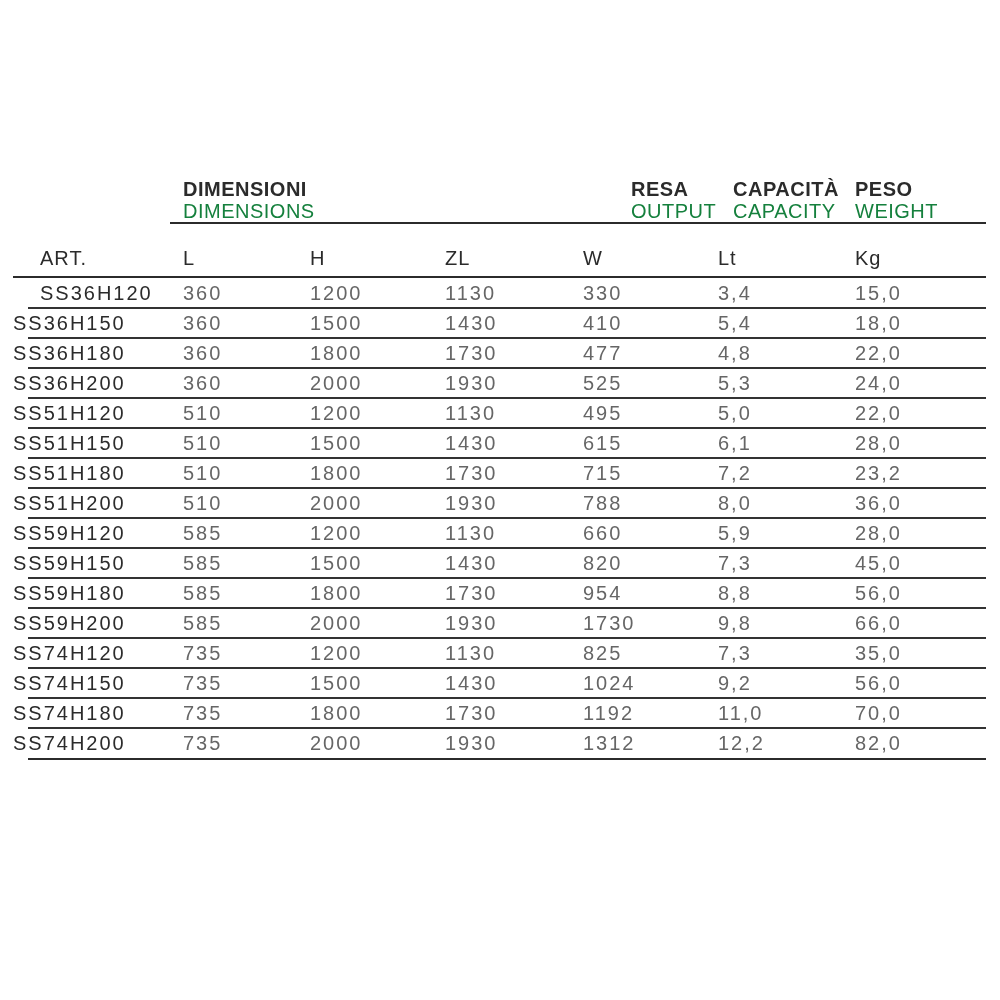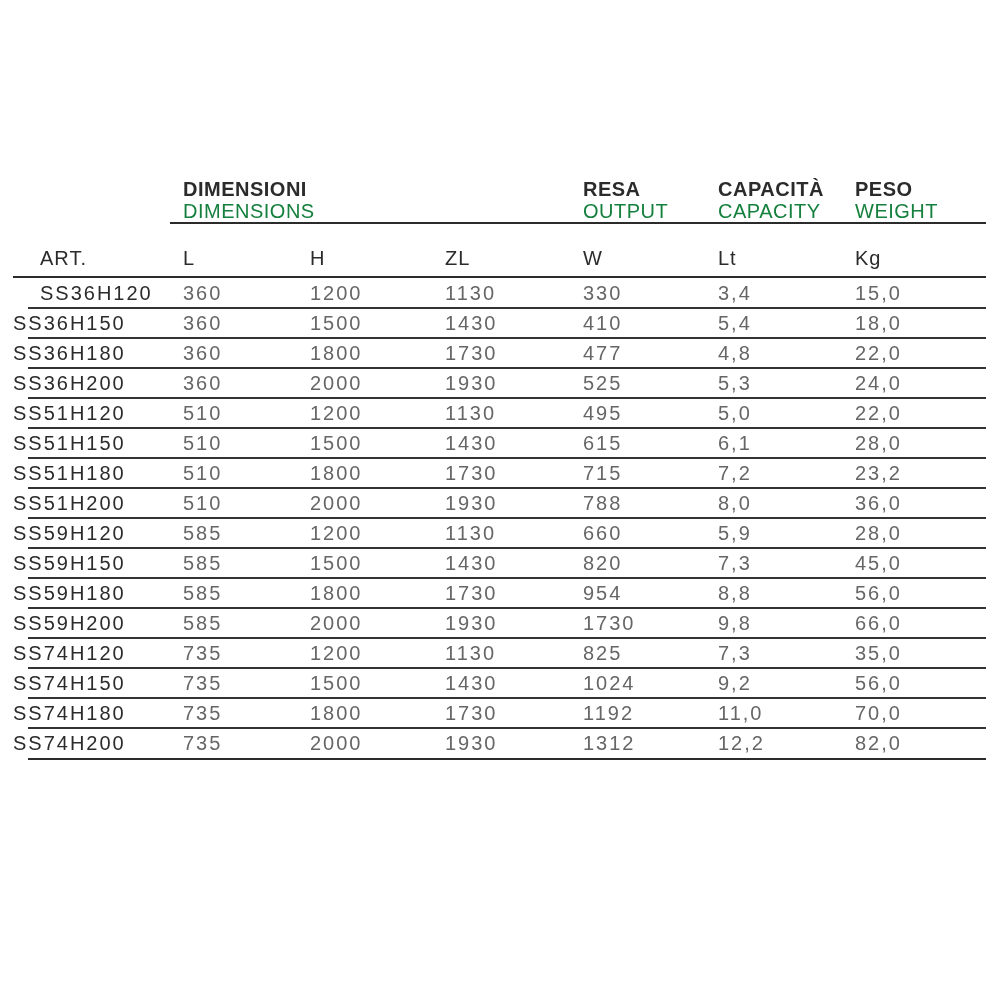--- a/index.html
+++ b/index.html
@@ -32,22 +32,22 @@
   .group-row {
     height: 47px;
   }
   .gh {
     display: flex;
     flex-direction: column;
     justify-content: flex-end;
     line-height: 22px;
   }
   .gh-dim  { grid-column: 2 / span 3; }
-  .gh-resa { grid-column: 5; }
-  .gh-cap  { grid-column: 6; }
+  .gh-resa { grid-column: 5; margin-left: 48px; }
+  .gh-cap  { grid-column: 6; margin-left: 15px; }
   .gh-peso { grid-column: 7; }
   .gh-it {
     font-size: 20px;
     font-weight: 600;
     letter-spacing: 0.5px;
     color: #2b2b2b;
     white-space: nowrap;
   }
   .gh-en {
     font-size: 20px;

